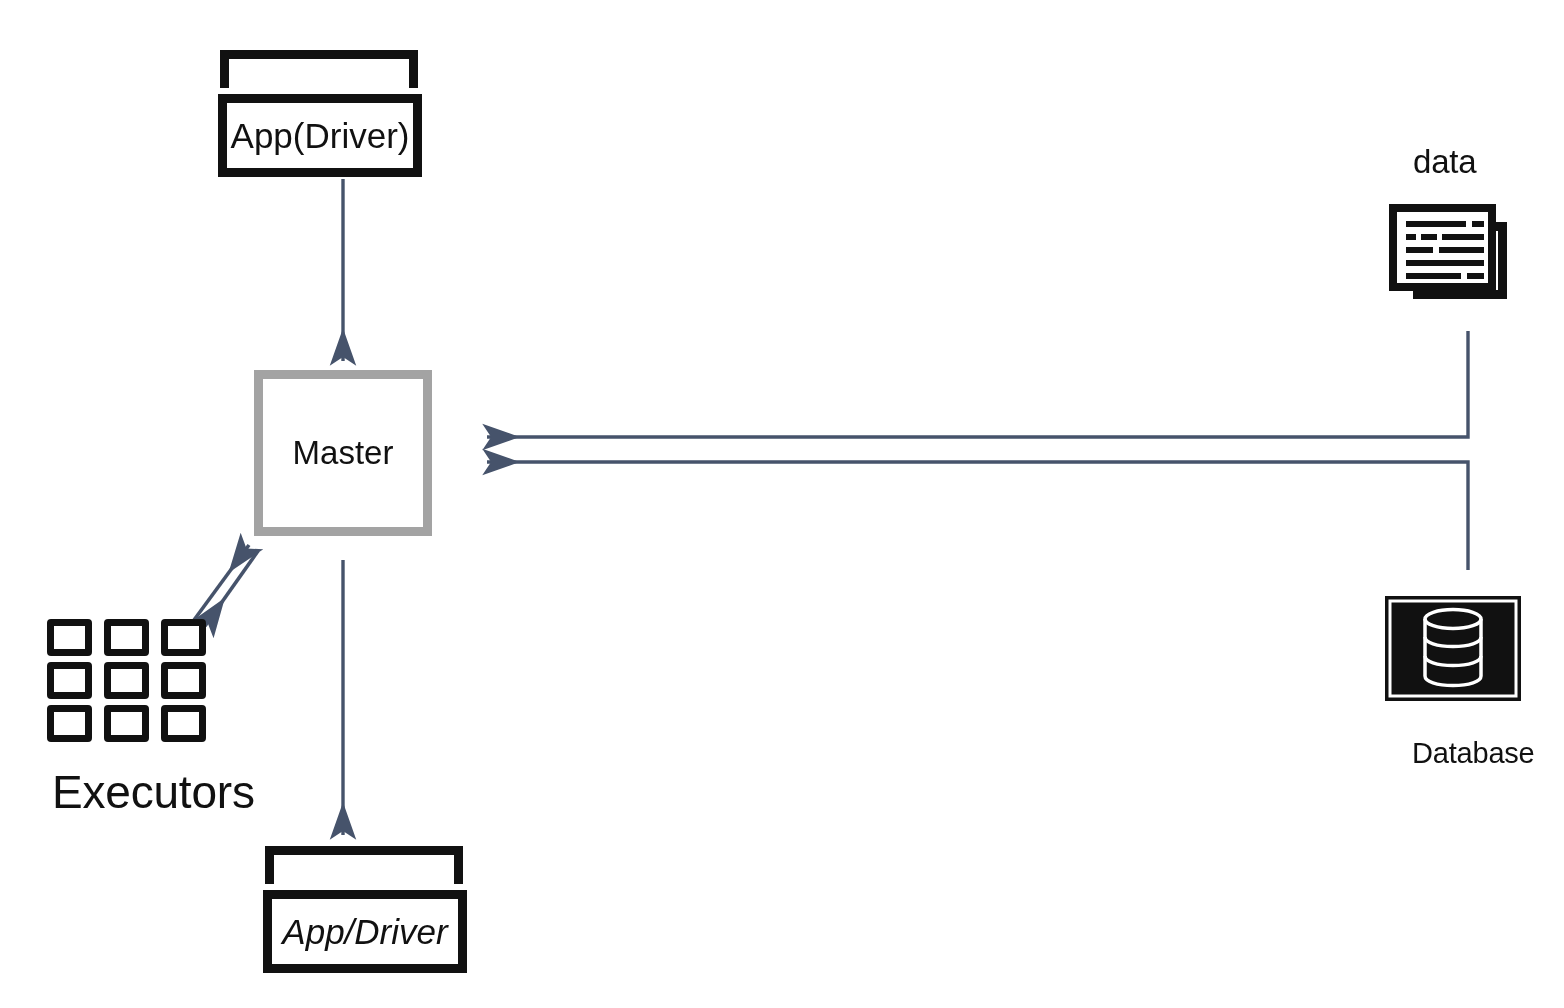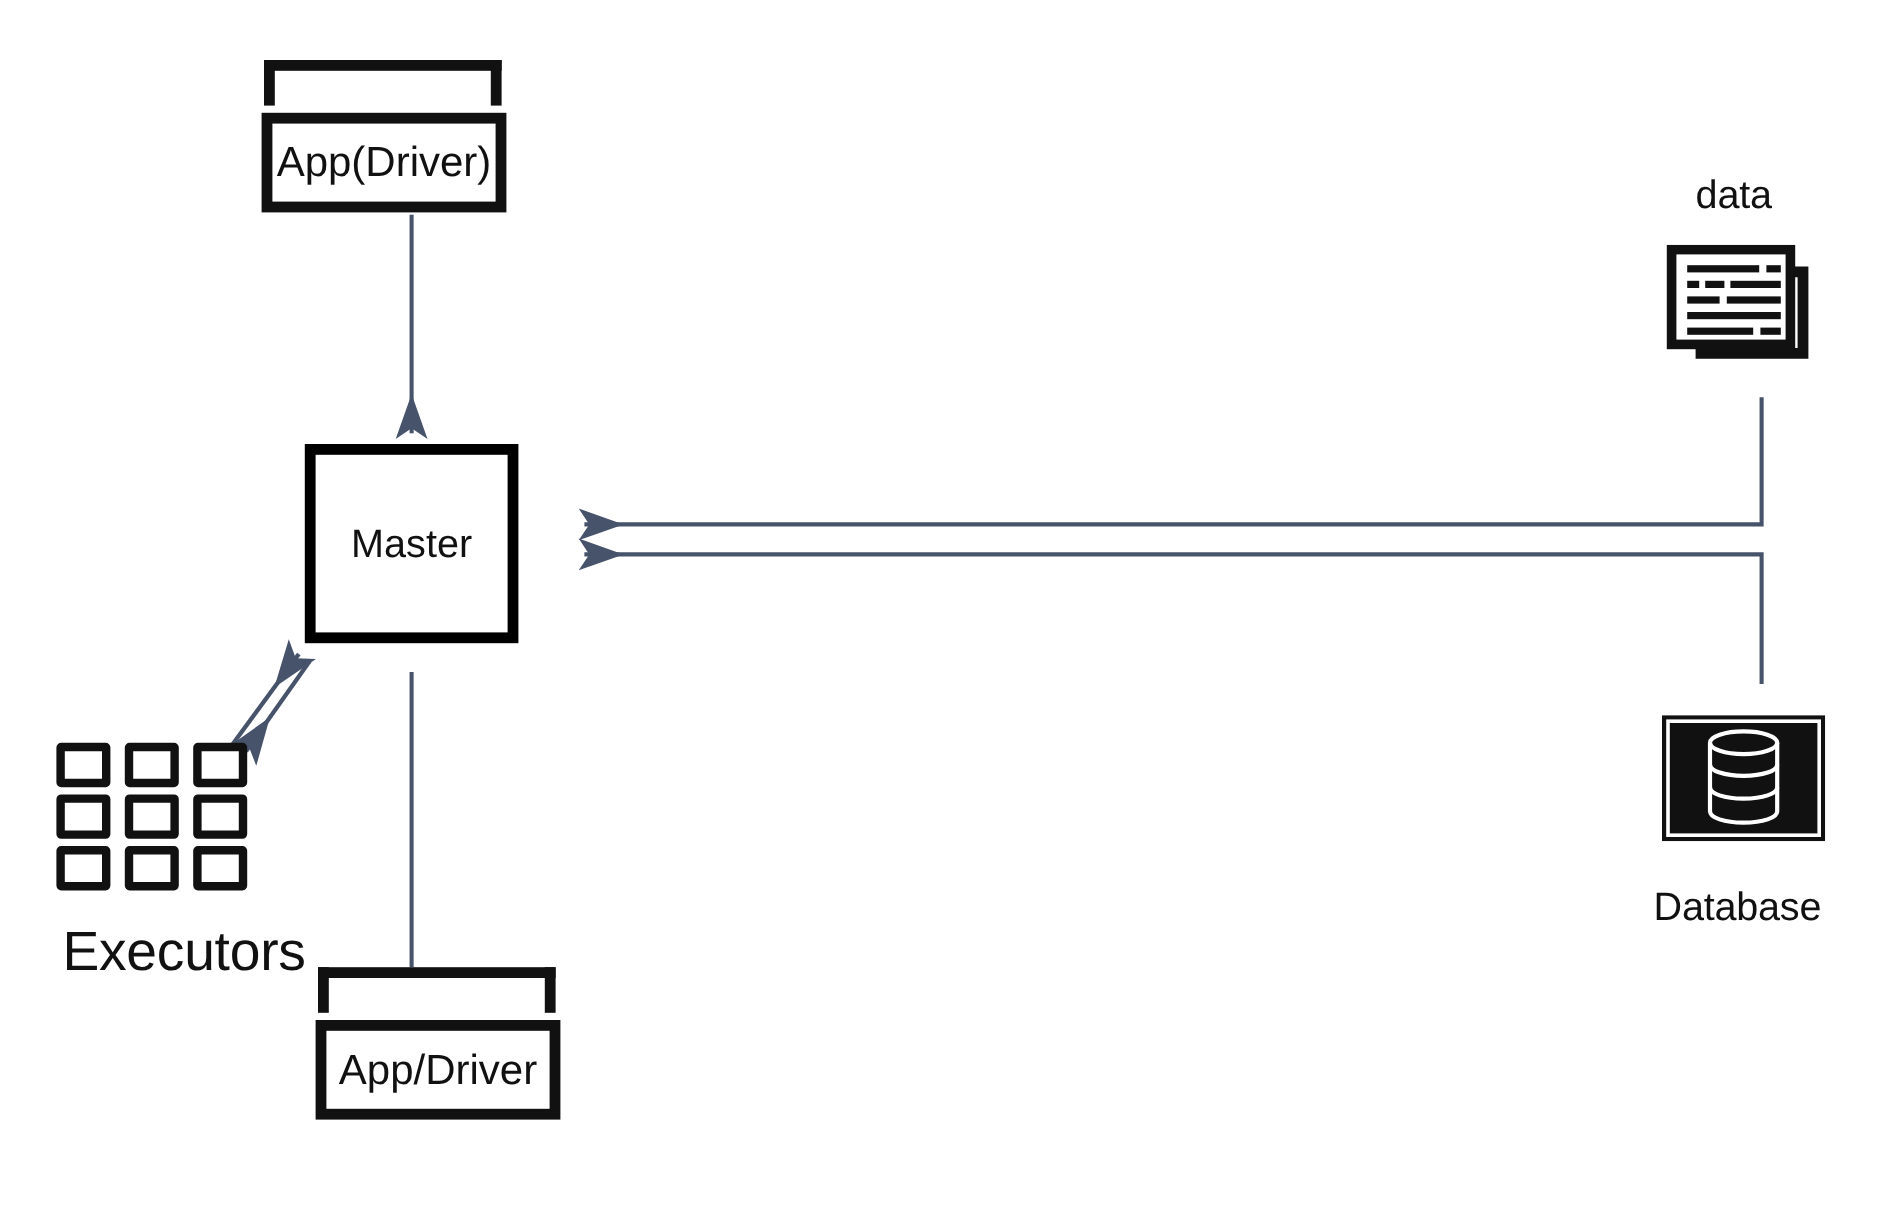--- a/index.html
+++ b/index.html
@@ -71,23 +71,24 @@
     display: flex;
     align-items: center;
     justify-content: center;
     font-size: 35px;
     color: #111111;
   }
   
   #app-driver2-node {
     position: absolute;
     left: 263px;
-    top: 806px;
+    top: 846px;
     width: 180px;
     height: 127px;
+    font-style: italic;
   }
   #app-driver2-node .win-topbar {
     position: absolute;
     left: 2px;
     top: 0px;
     width: 198px;
     height: 38px;
     border: 9px solid #111111;
     border-bottom: none;
     box-sizing: border-box;
@@ -115,21 +116,21 @@
     font-size: 35px;
     color: #111111;
   }
   
   #master-node {
     position: absolute;
     left: 254px;
     top: 370px;
     width: 178px;
     height: 166px;
-    border: 9px solid #000000;
+    border: 9px solid #a3a3a3;
     box-sizing: border-box;
     background: #ffffff;
     display: flex;
     align-items: center;
     justify-content: center;
   }
   #master-node .master-text {
     font-size: 33px;
     color: #111111;
   }
@@ -170,23 +171,23 @@
   }
   
   #database-icon {
     position: absolute;
     left: 1385px;
     top: 596px;
     width: 136px;
     height: 105px;
   }
   #database-label {
-    left: 1378px;
+    left: 1412px;
     top: 737px;
-    font-size: 33px;
+    font-size: 29px;
   }
 </style>
 </head>
 <body>
 
 <div id="canvas">
 
   <svg class="svg-layer" viewBox="0 0 1564 1008" xmlns="http://www.w3.org/2000/svg">
     <defs>
       <marker id="ah" markerWidth="12" markerHeight="12" refX="9.6" refY="4" orient="auto" markerUnits="strokeWidth">

